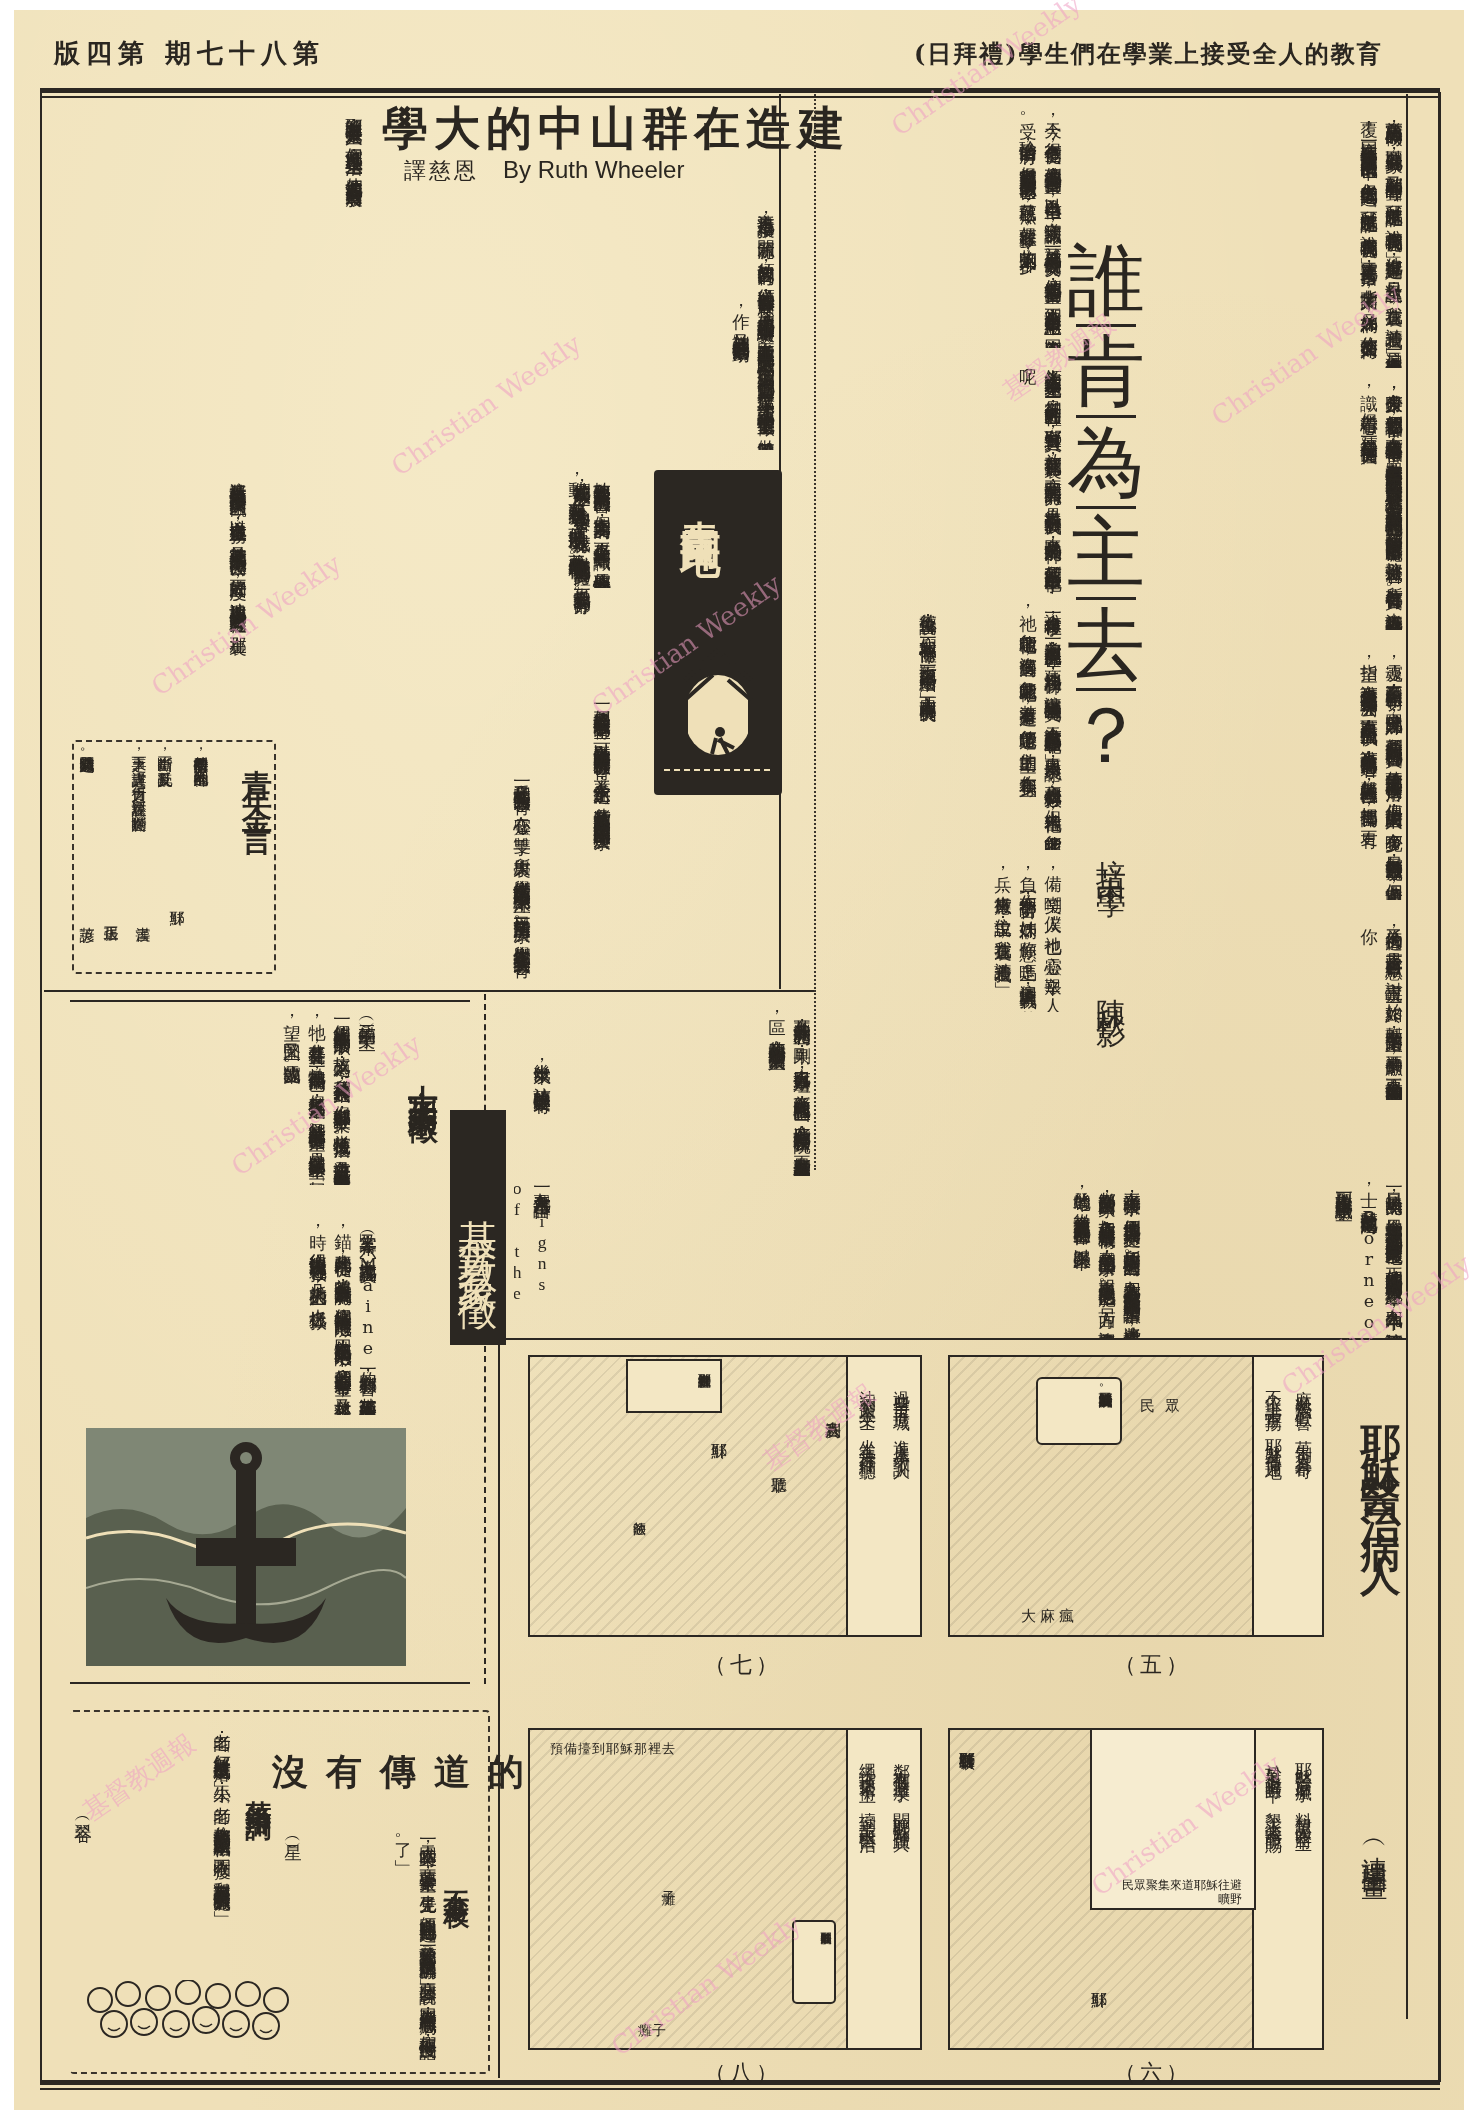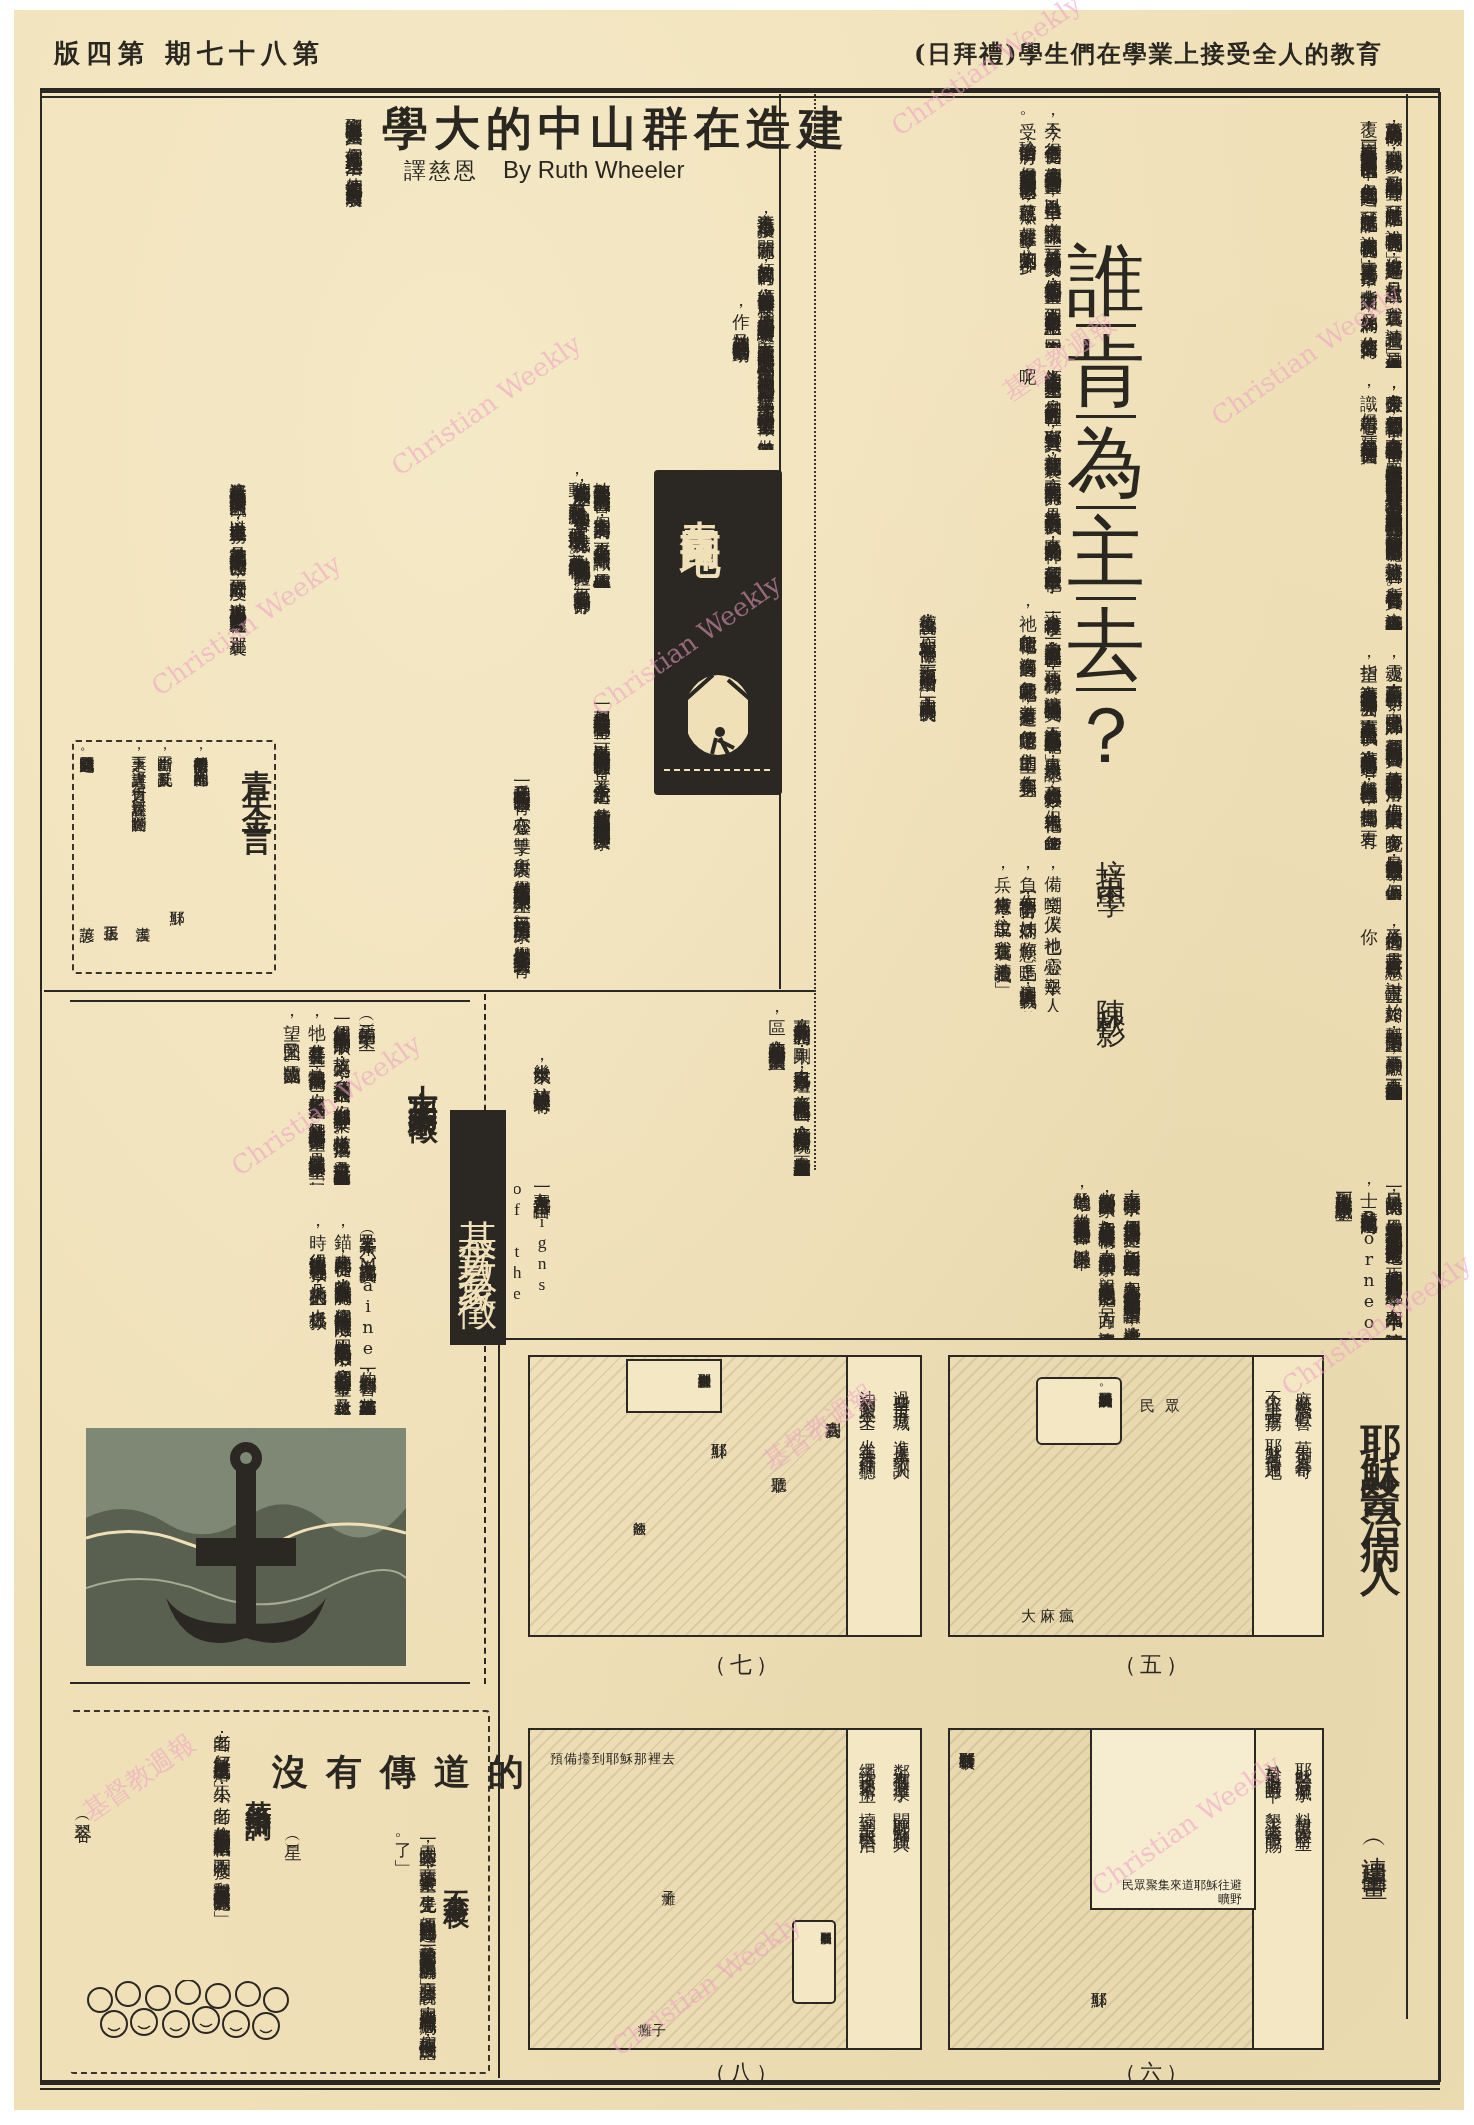--- a/index.html
+++ b/index.html
@@ -226,21 +226,21 @@
     </div>
     <div class="abs v" style="left:6px;top:10px;font-size:16px;">耶穌在曠野祈禱</div>
     <div class="abs v" style="left:138px;top:250px;font-size:16px;">耶穌</div>
   </div>
   <div class="abs panel-num" style="left:1100px;top:2048px;">（六）</div>
 
   <div class="abs panel sketch" style="left:514px;top:1718px;width:390px;height:318px;">
     <div class="abs" style="right:0;top:0;width:72px;height:318px;border-left:2px solid #2b2722;background:#f3e7c4;"></div>
     <div class="abs v panel-cap" style="right:6px;top:20px;height:280px;">鄰近有個癱瘓子，聞說耶穌神蹟異，</div>
     <div class="abs v panel-cap" style="right:40px;top:20px;height:280px;">繩子擯抹繫褥上，擡到主前求醫治</div>
-    <div class="abs" style="left:20px;top:20px;font-size:13px;letter-spacing:1px;">預備擡到耶穌那裡去</div>
+    <div class="abs" style="left:20px;top:10px;font-size:13px;letter-spacing:1px;">預備擡到耶穌那裡去</div>
     <div class="abs" style="left:262px;top:190px;width:40px;height:80px;border:2px solid #2b2722;border-radius:5px;background:#f3e7c4;">
       <div class="abs v" style="right:2px;top:2px;font-size:11px;line-height:14px;height:74px;">你的病祇有耶穌可以醫好</div>
     </div>
     <div class="abs v" style="left:130px;top:150px;font-size:14px;">癱子</div>
     <div class="abs" style="left:108px;top:292px;font-size:14px;">癱子</div>
   </div>
   <div class="abs panel-num" style="left:690px;top:2048px;">（八）</div>
 
   <div class="watermark" style="left:860px;top:40px;">Christian Weekly</div>
   <div class="watermark" style="left:1180px;top:330px;">Christian Weekly</div>

